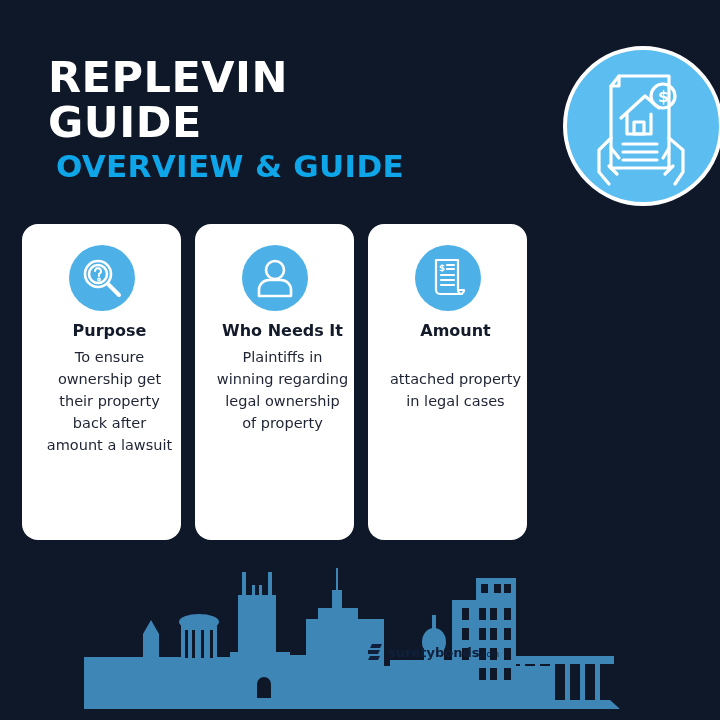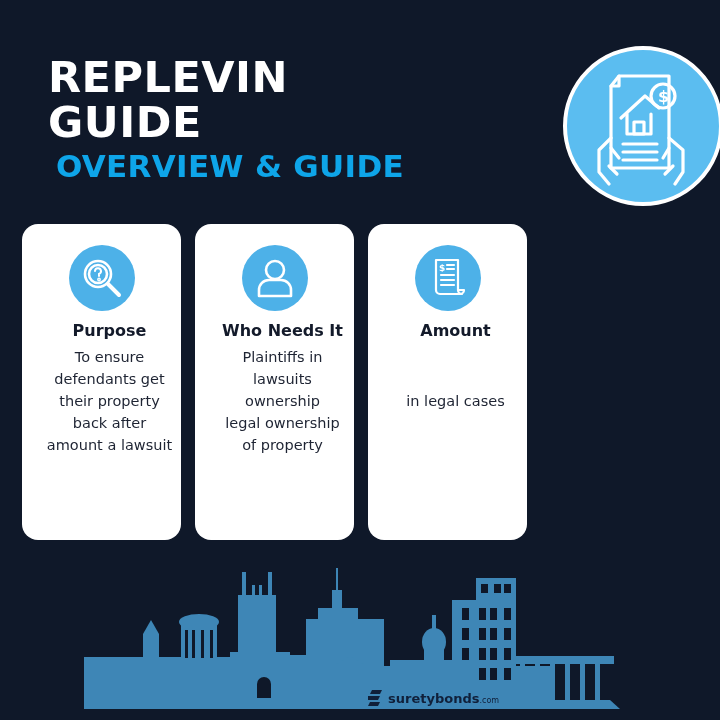--- a/index.html
+++ b/index.html
@@ -9,21 +9,21 @@
   .title .l { display: block; }
   .subtitle { position: absolute; left: 40px; top: 148px; color: #0ea5e9; font-weight: bold; font-size: 31px; letter-spacing: 0.3px; font-family: "DejaVu Sans", sans-serif; margin-left: 16px; }
   .hero { position: absolute; left: 563px; top: 46px; width: 160px; height: 160px; border-radius: 50%; background: #5bbdf0; border: 4px solid #ffffff; }
   .hero svg { position: absolute; left: 22px; top: 18px; }
   .cards { position: absolute; left: 22px; top: 224px; display: flex; gap: 14px; }
   .card { width: 159px; height: 316px; background: #ffffff; border-radius: 16px; display: flex; flex-direction: column; align-items: center; padding-top: 21px; }
   .card .ic { width: 66px; height: 66px; border-radius: 50%; background: #4db1e8; display: flex; align-items: center; justify-content: center; }
   .card h3 { margin-top: 10px; font-size: 16px; font-weight: bold; color: #131a2a; text-align: center; margin-left: 16px; }
   .card p { margin-top: 6px; font-size: 14.5px; line-height: 22px; color: #1e2433; text-align: center; padding: 0 4px; margin-left: 16px; }
   .skyline { position: absolute; left: 0; top: 560px; }
-  .brand { position: absolute; left: 368px; top: 688px; display: flex; align-items: center; gap: 6px; }
+  .brand { position: absolute; left: 368px; top: 642px; display: flex; align-items: center; gap: 6px; }
   .brand .name { font-weight: bold; font-size: 13px; color: #10203a; }
   .brand .tld { font-size: 8px; color: #10203a; }
 </style>
 </head>
 <body>
 
 <div class="title">
   <span class="l">REPLEVIN</span>
   <span class="l">GUIDE</span>
 </div>
@@ -53,56 +53,56 @@
         <circle cx="18" cy="18" r="13"></circle>
         <circle cx="18" cy="18" r="9"></circle>
         <path d="M28 28 L39 39" stroke-width="4"></path>
         <path d="M15 15 a3 3 0 1 1 4 3 v2" stroke-width="2"></path>
         <circle cx="19" cy="23.5" r="0.6" fill="#fff"></circle>
       </svg>
     </div>
     <h3>Purpose</h3>
     <p>
       <span>To ensure</span><br>
-      <span>defendants get</span><br>
+      <span>ownership get</span><br>
       <span>their property</span><br>
       <span>back after</span><br>
       <span>amount a lawsuit</span>
     </p>
   </div>
 
   <div class="card">
     <div class="ic">
       <svg width="44" height="44" viewBox="0 0 44 44" fill="none" stroke="#fff" stroke-width="2.6" stroke-linejoin="round">
         <circle cx="22" cy="14" r="9"></circle>
         <path d="M6 40 V34 a10 10 0 0 1 10 -10 H28 a10 10 0 0 1 10 10 V40 Z"></path>
       </svg>
     </div>
     <h3>Who Needs It</h3>
     <p>
       <span>Plaintiffs in</span><br>
-      <span>lawsuits ownership</span><br>
+      <span>winning regarding</span><br>
       <span>legal ownership</span><br>
       <span>of property</span>
     </p>
   </div>
 
   <div class="card">
     <div class="ic">
       <svg width="44" height="44" viewBox="0 0 44 44" fill="none" stroke="#fff" stroke-width="2.2" stroke-linecap="round" stroke-linejoin="round">
         <path d="M10 4 H32 V34 a4 4 0 0 0 4 4 H14 a4 4 0 0 1 -4 -4 Z"></path>
         <path d="M32 34 H38 a4 4 0 0 1 -4 4"></path>
         <text x="13" y="15" font-size="9" fill="#fff" stroke="none" font-family="DejaVu Sans, sans-serif" font-weight="bold">$</text>
         <path d="M21 9 H28 M21 13 H28 M15 19 H28 M15 24 H28 M15 29 H28"></path>
       </svg>
     </div>
     <h3>Amount</h3>
     <p>
       <br>
-      <br>
+      <span>attached property</span><br>
       <span>in legal cases</span>
     </p>
   </div>
 
 </div>
 
 <svg class="skyline" width="720" height="160" viewBox="0 0 720 160">
   <g fill="#3e86b6">
 
     <rect x="84" y="97" width="230" height="52"></rect>

